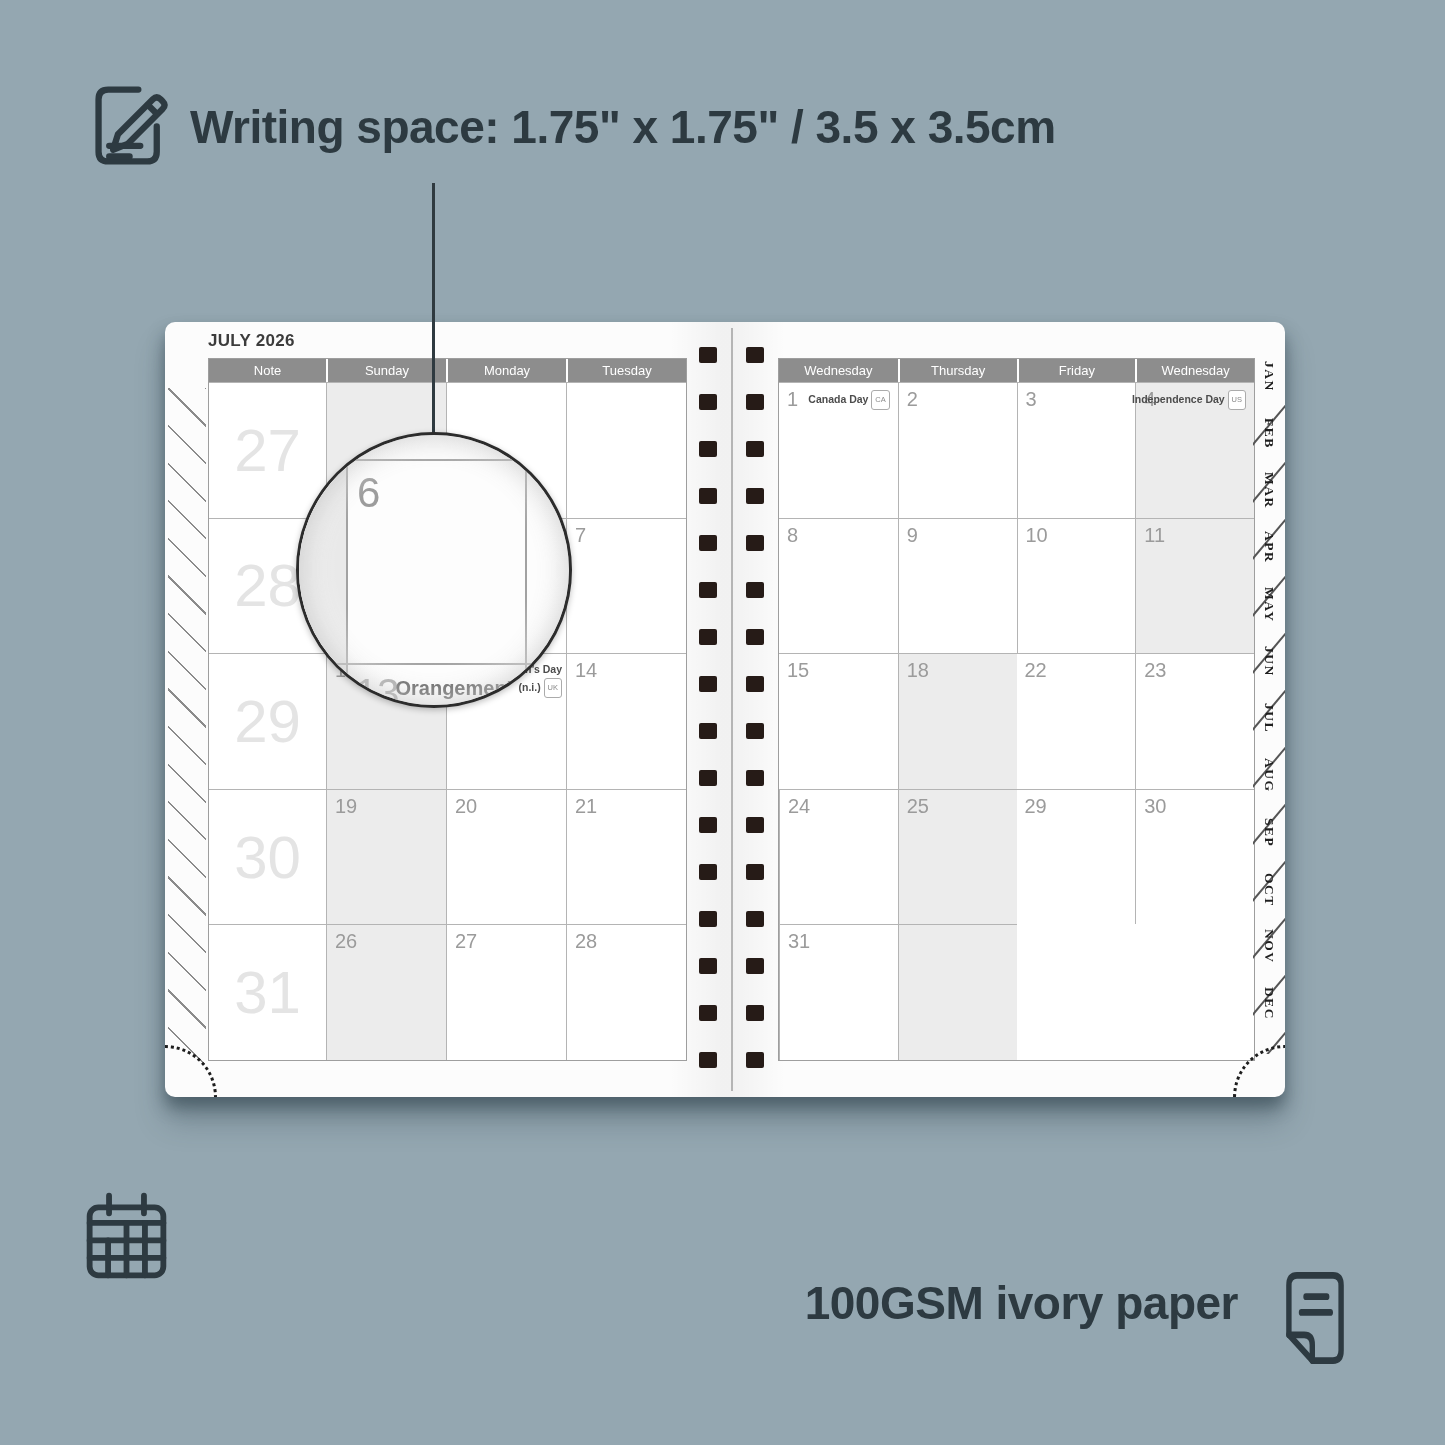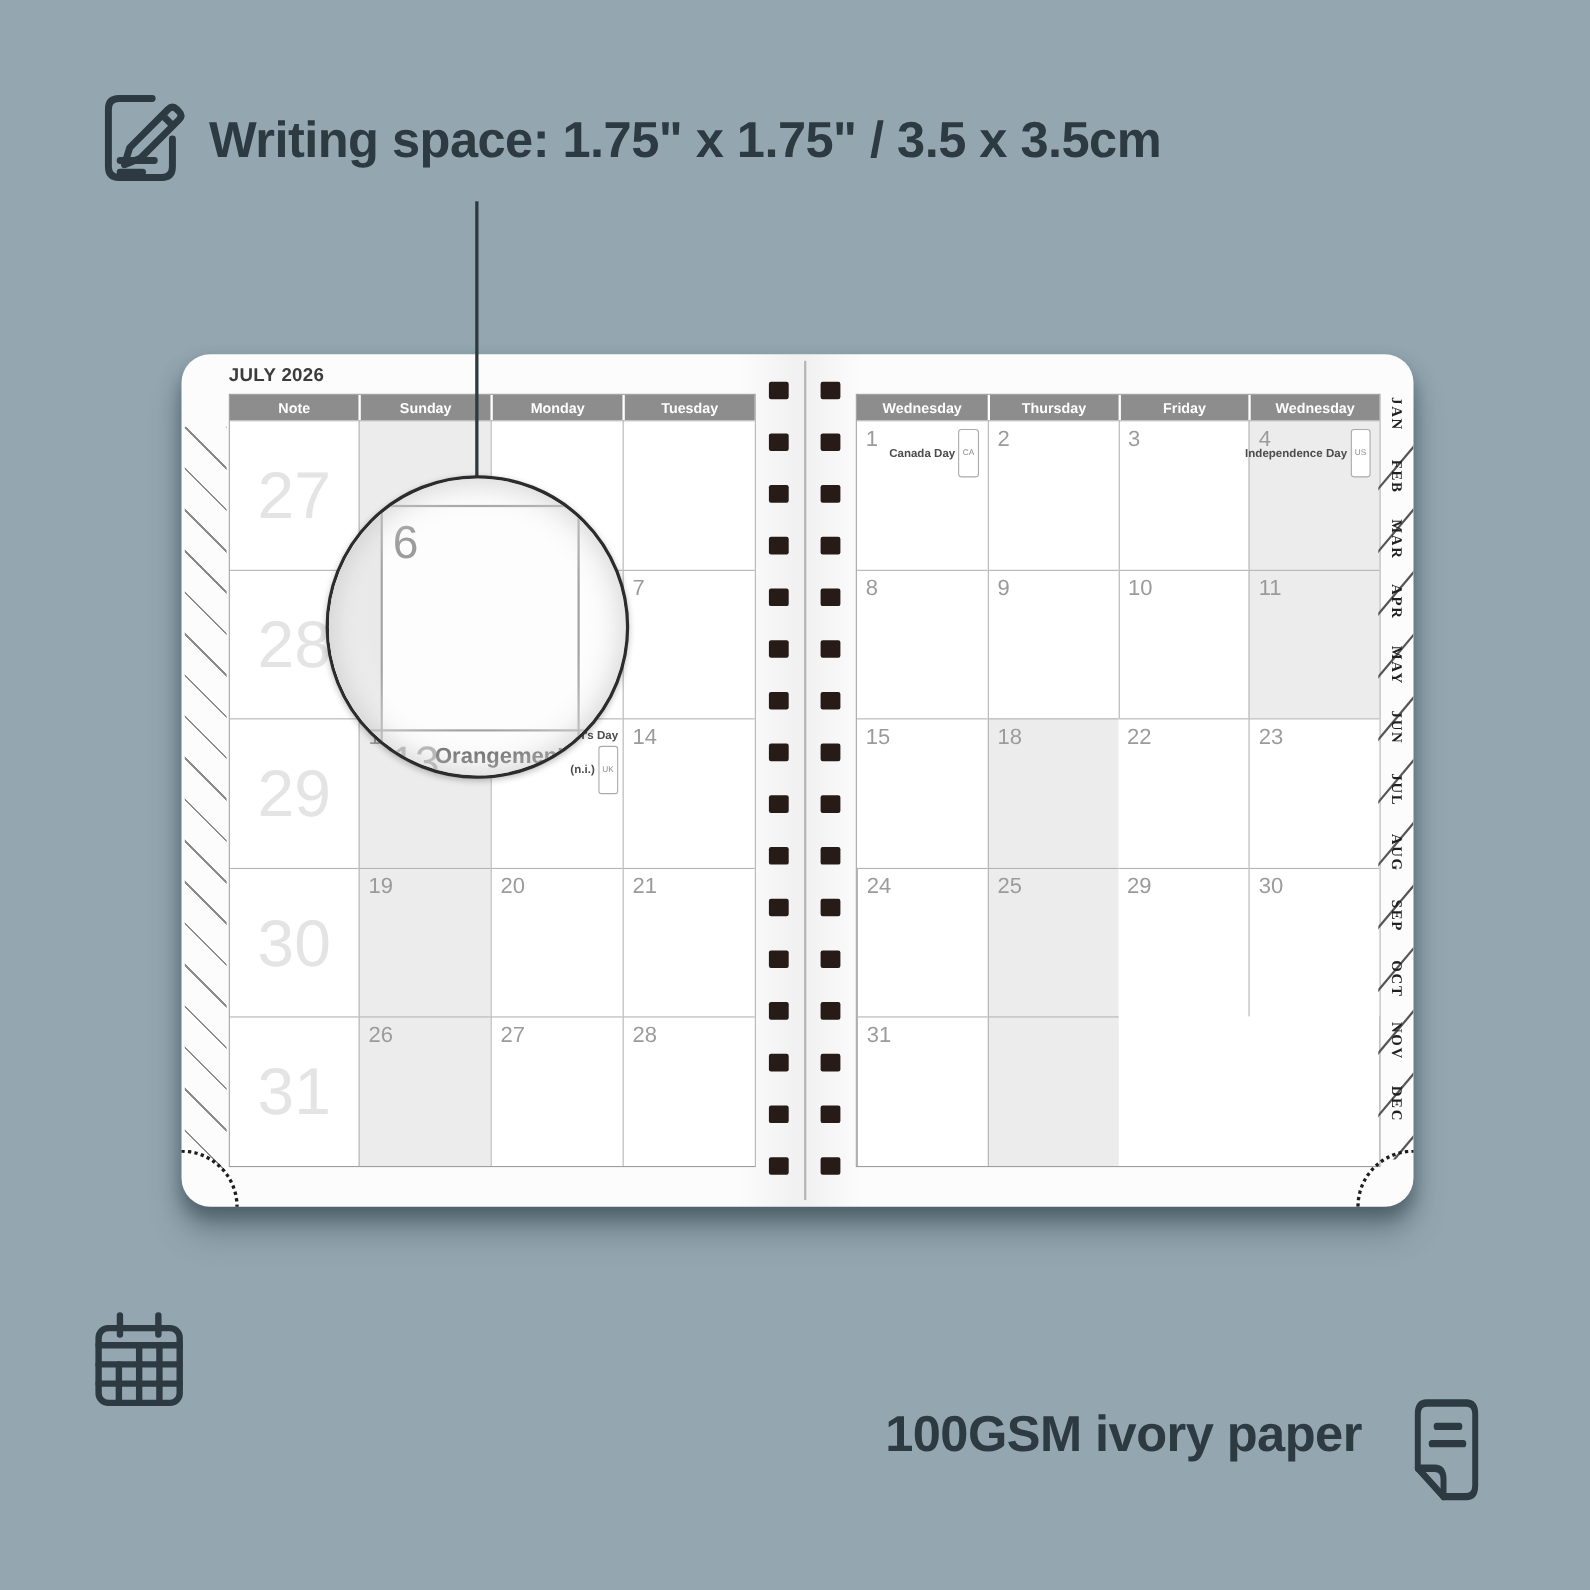--- a/index.html
+++ b/index.html
@@ -13,49 +13,49 @@
   #monthly-caption{left:222px;top:1206px;}
   #paper-caption{right:207px;top:1276px;}
   .anno-icon{position:absolute;}
   .anno-icon svg{display:block;}
 
   
   #pointer-line{position:absolute;left:432px;top:183px;width:3px;height:253px;background:#2f3a40;z-index:5;}
 
   
   #planner{position:absolute;left:165px;top:322px;width:1120px;height:775px;background:#fcfcfc;
-           border-radius:26px;overflow:hidden;z-index:1;
+           border-radius:10px;overflow:hidden;z-index:1;
            box-shadow:0 10px 16px rgba(35,55,65,.50), 0 24px 30px rgba(35,55,65,.28);}
   #month-title{position:absolute;left:43px;top:9px;font-size:17px;font-weight:700;color:#3c3c3c;letter-spacing:.3px;}
 
   #edge-hatch{position:absolute;left:3px;top:66px;width:38px;height:676px;
       background:repeating-linear-gradient(45deg,transparent 0 25px,#8b8b8b 25px 26.6px);}
 
   #spine-shadow{position:absolute;left:505px;top:0;width:115px;height:775px;
       background:linear-gradient(90deg,rgba(0,0,0,0),rgba(0,0,0,.045) 45%,rgba(0,0,0,.045) 55%,rgba(0,0,0,0));}
   #spine-line{position:absolute;left:566px;top:6px;width:2px;height:763px;background:#b4b4b4;}
 
   
   .cal-grid{position:absolute;display:grid;border:1px solid #9e9e9e;background:#fff;
             grid-template-rows:23px repeat(5,135.6px);}
   #left-grid{left:43px;top:36px;grid-template-columns:117px 120px 120px 120px;}
   #right-grid{left:613px;top:36px;grid-template-columns:118.75px 118.75px 118.75px 118.75px;}
-  .hd{background:#8d8d8d;color:#fff;font-size:13px;font-weight:700;display:flex;align-items:center;
+  .hd{background:#8d8d8d;color:#fff;font-size:13px;font-weight:400;display:flex;align-items:center;
       justify-content:center;border-left:2px solid #fff;}
   .hd.c0{border-left:none;}
   .cell,.wk{position:relative;border-top:1px solid #b4b4b4;background:#fff;}
   .cell:not(.c0),.wk:not(.c0){border-left:1px solid #b4b4b4;}
   .cell.sh{background:#ececec;}
   .wk{display:flex;align-items:center;justify-content:center;font-size:60px;color:#e4e4e4;}
   .dn{position:absolute;top:5px;left:8px;font-size:20px;color:#9b9b9b;}
   .hol{position:absolute;top:7px;right:8px;font-size:10.5px;font-weight:700;color:#4c4c4c;
        white-space:nowrap;text-align:right;line-height:1.6;}
   .hol.wrap{width:92px;white-space:normal;right:4px;}
   .badge{display:inline-block;border:1px solid #ababab;border-radius:3px;font-size:7.5px;font-style:normal;
-         color:#8a8a8a;padding:16px 3px;line-height:10px;background:#fff;vertical-align:1px;font-weight:400;}
+         color:#8a8a8a;padding:4px 3px;line-height:10px;background:#fff;vertical-align:1px;font-weight:400;}
 
   
   #tab-strip{position:absolute;left:1088px;top:26px;width:32px;height:706px;overflow:hidden;}
   .tab{position:relative;width:32px;height:57px;display:flex;align-items:center;justify-content:center;}
   .tab span{writing-mode:vertical-rl;font-family:"Liberation Serif",serif;font-weight:700;font-size:13.5px;
             letter-spacing:1.5px;color:#1f1f1f;}
   .tab .slash{position:absolute;left:-11px;bottom:-20px;width:56px;height:1.6px;background:#555;
               transform:rotate(-50deg);}
 
   

